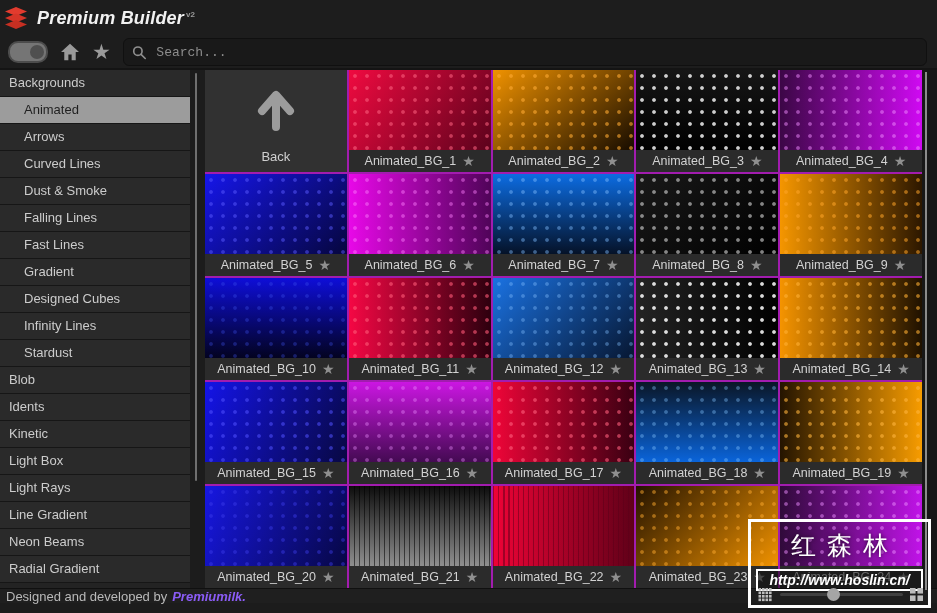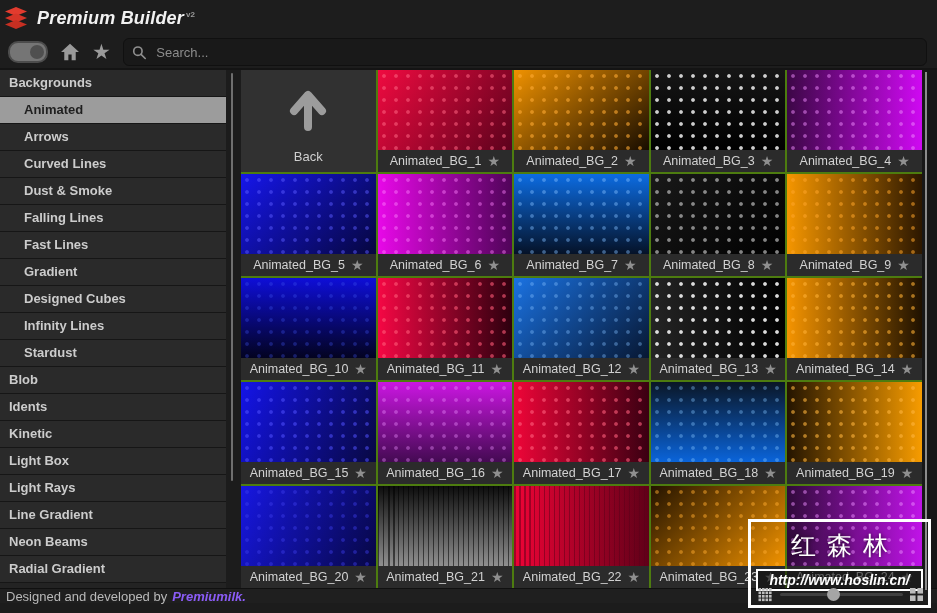--- a/index.html
+++ b/index.html
@@ -11,34 +11,34 @@
   .app-title{font-size:18px;font-weight:bold;font-style:italic;color:#f2f2f2;letter-spacing:.2px;}
   .ver{font-size:8px;color:#9a9a9a;font-weight:bold;vertical-align:super;margin-left:2px;}
   .searchrow{height:34px;background:#1d1d1d;display:flex;align-items:center;gap:12px;
              padding:0 8px 0 8px;border-bottom:2px solid #141414;box-sizing:border-box;}
   .toggle{width:36px;height:18px;border-radius:10px;background:#757575;position:relative;flex:0 0 auto;border:2px solid #4c4c4c;}
   .toggle .knob{position:absolute;right:2px;top:2px;width:14px;height:14px;border-radius:50%;background:#4f4f4f;}
   .ic{flex:0 0 auto;display:flex;align-items:center;justify-content:center;}
   .searchbox{flex:1;height:26px;background:#191919;border:1px solid #101010;border-radius:6px;
              display:flex;align-items:center;padding:0 8px;gap:8px;margin-right:2px;}
   .searchbox input{background:transparent;border:none;outline:none;color:#a16207;font-size:13px;width:100%;
-                   font-family:Liberation Sans, sans-serif;}
+                   font-family:Liberation Mono, monospace;}
   .searchbox input::placeholder{color:#8d8d8d;}
   
   .layout{display:flex;height:518px;}
-  .sidebar{width:226px;flex:0 0 auto;background:#232323;overflow:hidden;font-weight:bold;}
+  .sidebar{width:190px;flex:0 0 auto;background:#232323;overflow:hidden;}
   .side-item{height:26px;line-height:26px;padding-left:9px;font-size:13px;color:#cccccc;
              background:#2a2a2a;border-bottom:1px solid #161616;cursor:pointer;
              white-space:nowrap;}
   .side-item.indent{padding-left:24px;}
   .side-item.selected{background:#9c9c9c;color:#1f1f1f;}
   .sgutter{width:15px;flex:0 0 auto;background:#1c1c1c;position:relative;}
   .side-scroll{position:absolute;left:5px;top:3px;width:2px;height:408px;background:#6f6f6f;border-radius:1px;}
   .main{flex:1;background:#171717;position:relative;padding-right:15px;box-sizing:border-box;}
-  .grid{display:grid;grid-template-columns:repeat(5,1fr);grid-auto-rows:102px;gap:2px;background:#4d7c0f;}
+  .grid{display:grid;grid-template-columns:repeat(5,1fr);grid-auto-rows:102px;gap:2px;background:#a21caf;}
   .cell{display:flex;flex-direction:column;overflow:hidden;cursor:pointer;}
   .thumb{height:80px;background:#111;}
   .bar{height:22px;background:#2b2b2b;display:flex;align-items:center;justify-content:center;gap:6px;}
   .bar .lbl{font-size:12.5px;color:#d2d2d2;}
   .bar .star{font-size:14px;color:#8f8f8f;line-height:1;cursor:pointer;}
   .backcell{background:#313131;display:flex;flex-direction:column;align-items:center;justify-content:flex-end;cursor:pointer;}
   .backcell .arr{flex:1;display:flex;align-items:center;justify-content:center;width:100%;}
   .backcell .blbl{font-size:13px;color:#cfcfcf;padding-bottom:8px;}
   .main-scroll{position:absolute;left:925px;top:72px;width:2px;height:518px;background:#8b8b8b;z-index:20;}
   

